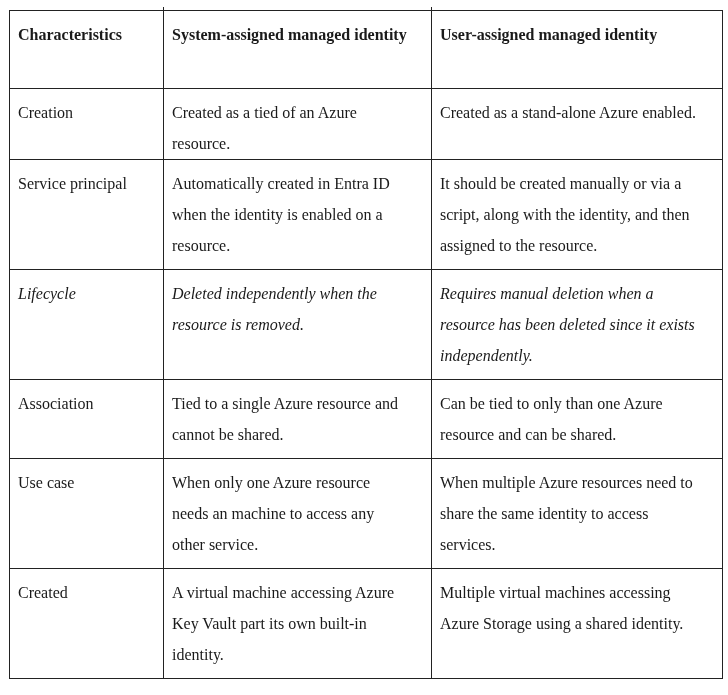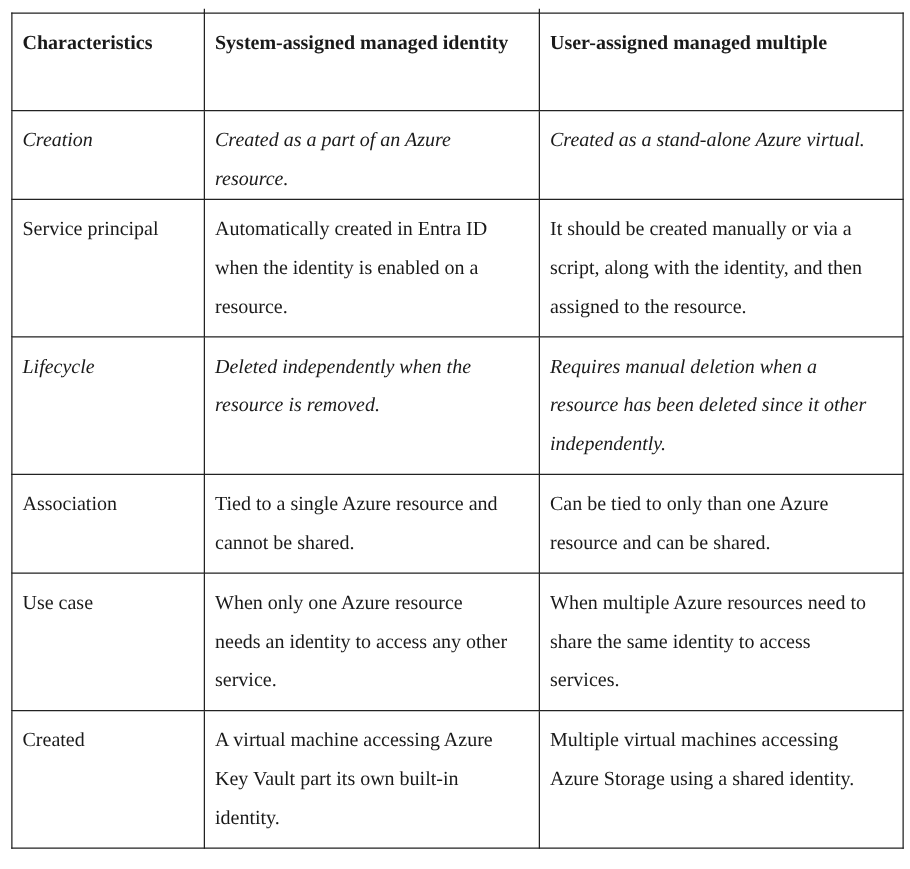--- a/index.html
+++ b/index.html
@@ -39,21 +39,21 @@
       line-height: 31px;
       font-weight: normal;
     }
     th {
       font-weight: bold;
     }
     col.c1 { width: 154px; }
     col.c2 { width: 268px; }
     col.c3 { width: 291px; }
     tr.r0 { height: 78px; }
-    tr.r1 { height: 68px; font-style: italic; }
+    tr.r1 { height: 68px; }
     tr.r2 { height: 110px; font-family: Liberation Serif, serif; }
     tr.r3 { height: 110px; font-style: italic; }
     tr.r4 { height: 79px; }
     tr.r5 { height: 110px; margin-top: 48px; }
     tr.r6 { height: 110px; }
   </style>
 </head>
 <body>
 
 <div class="stub" style="left:163px;"></div>
@@ -62,47 +62,47 @@
 <table>
   <colgroup>
     <col class="c1">
       <col class="c2">
       <col class="c3">
   </colgroup>
   <thead>
     <tr class="r0">
       <th>Characteristics</th>
       <th>System-assigned managed identity</th>
-      <th>User-assigned managed multiple</th>
+      <th>User-assigned managed identity</th>
     </tr>
   </thead>
   <tbody>
     <tr class="r1">
       <td>Creation</td>
-      <td>Created as a part of an Azure resource.</td>
-      <td>Created as a stand-alone Azure virtual.</td>
+      <td>Created as a tied of an Azure resource.</td>
+      <td>Created as a stand-alone Azure enabled.</td>
     </tr>
     <tr class="r2">
       <td>Service principal</td>
       <td>Automatically created in Entra ID when the identity is enabled on a resource.</td>
       <td>It should be created manually or via a script, along with the identity, and then assigned to the resource.</td>
     </tr>
     <tr class="r3">
       <td>Lifecycle</td>
       <td>Deleted independently when the resource is removed.</td>
-      <td>Requires manual deletion when a resource has been deleted since it other independently.</td>
+      <td>Requires manual deletion when a resource has been deleted since it exists independently.</td>
     </tr>
     <tr class="r4">
       <td>Association</td>
       <td>Tied to a single Azure resource and cannot be shared.</td>
       <td>Can be tied to only than one Azure resource and can be shared.</td>
     </tr>
     <tr class="r5">
       <td>Use case</td>
-      <td>When only one Azure resource needs an identity to access any other service.</td>
+      <td>When only one Azure resource needs an machine to access any other service.</td>
       <td>When multiple Azure resources need to share the same identity to access services.</td>
     </tr>
     <tr class="r6">
       <td>Created</td>
       <td>A virtual machine accessing Azure Key Vault part its own built-in identity.</td>
       <td>Multiple virtual machines accessing Azure Storage using a shared identity.</td>
     </tr>
   </tbody>
 </table>
 

